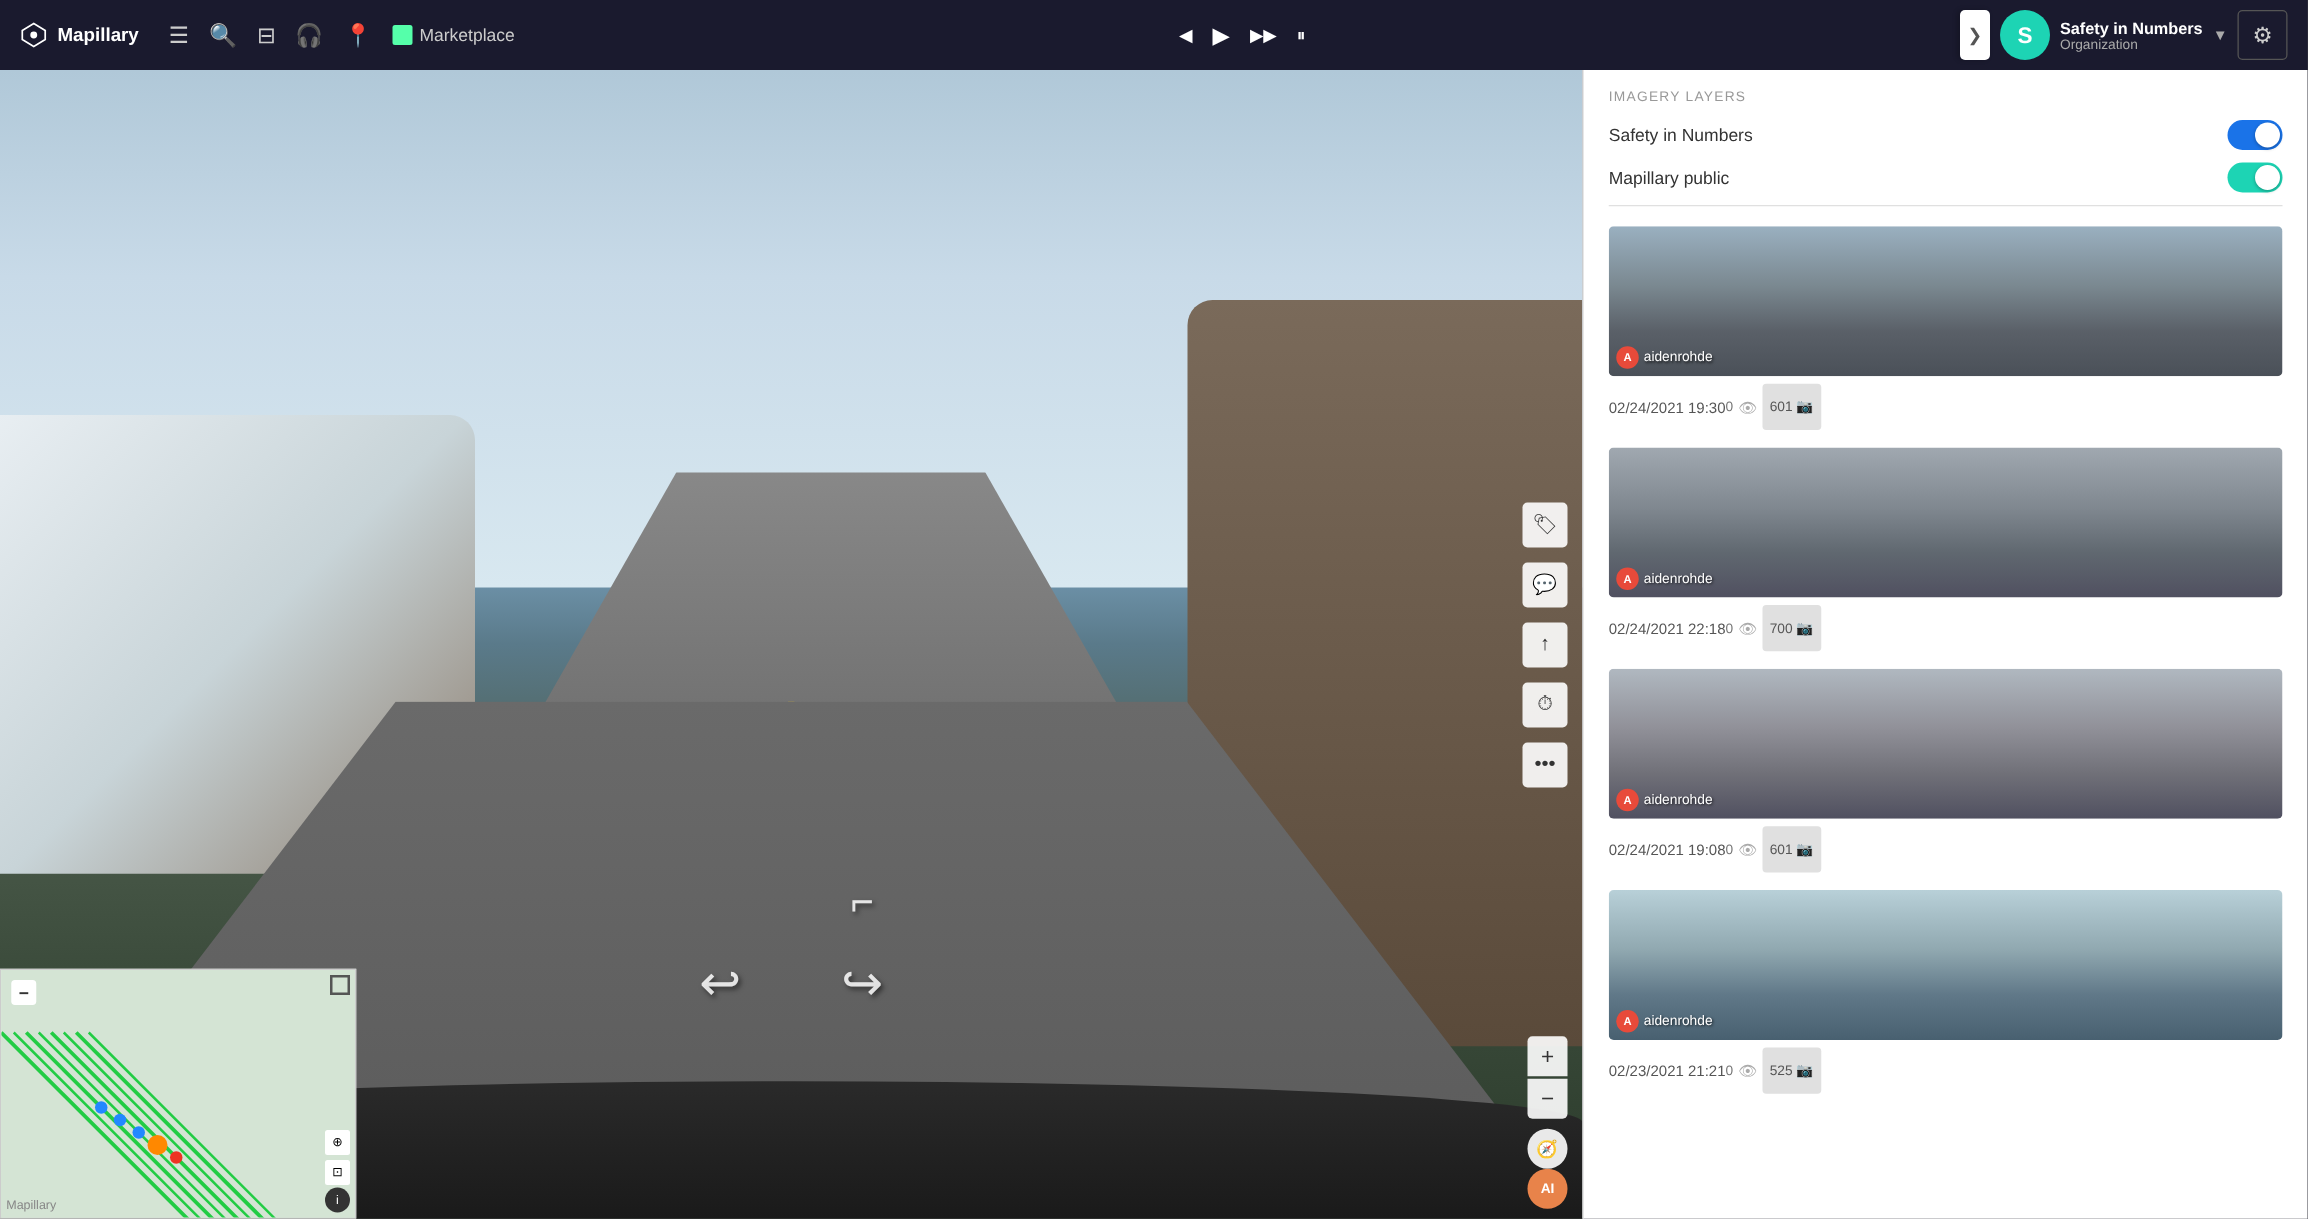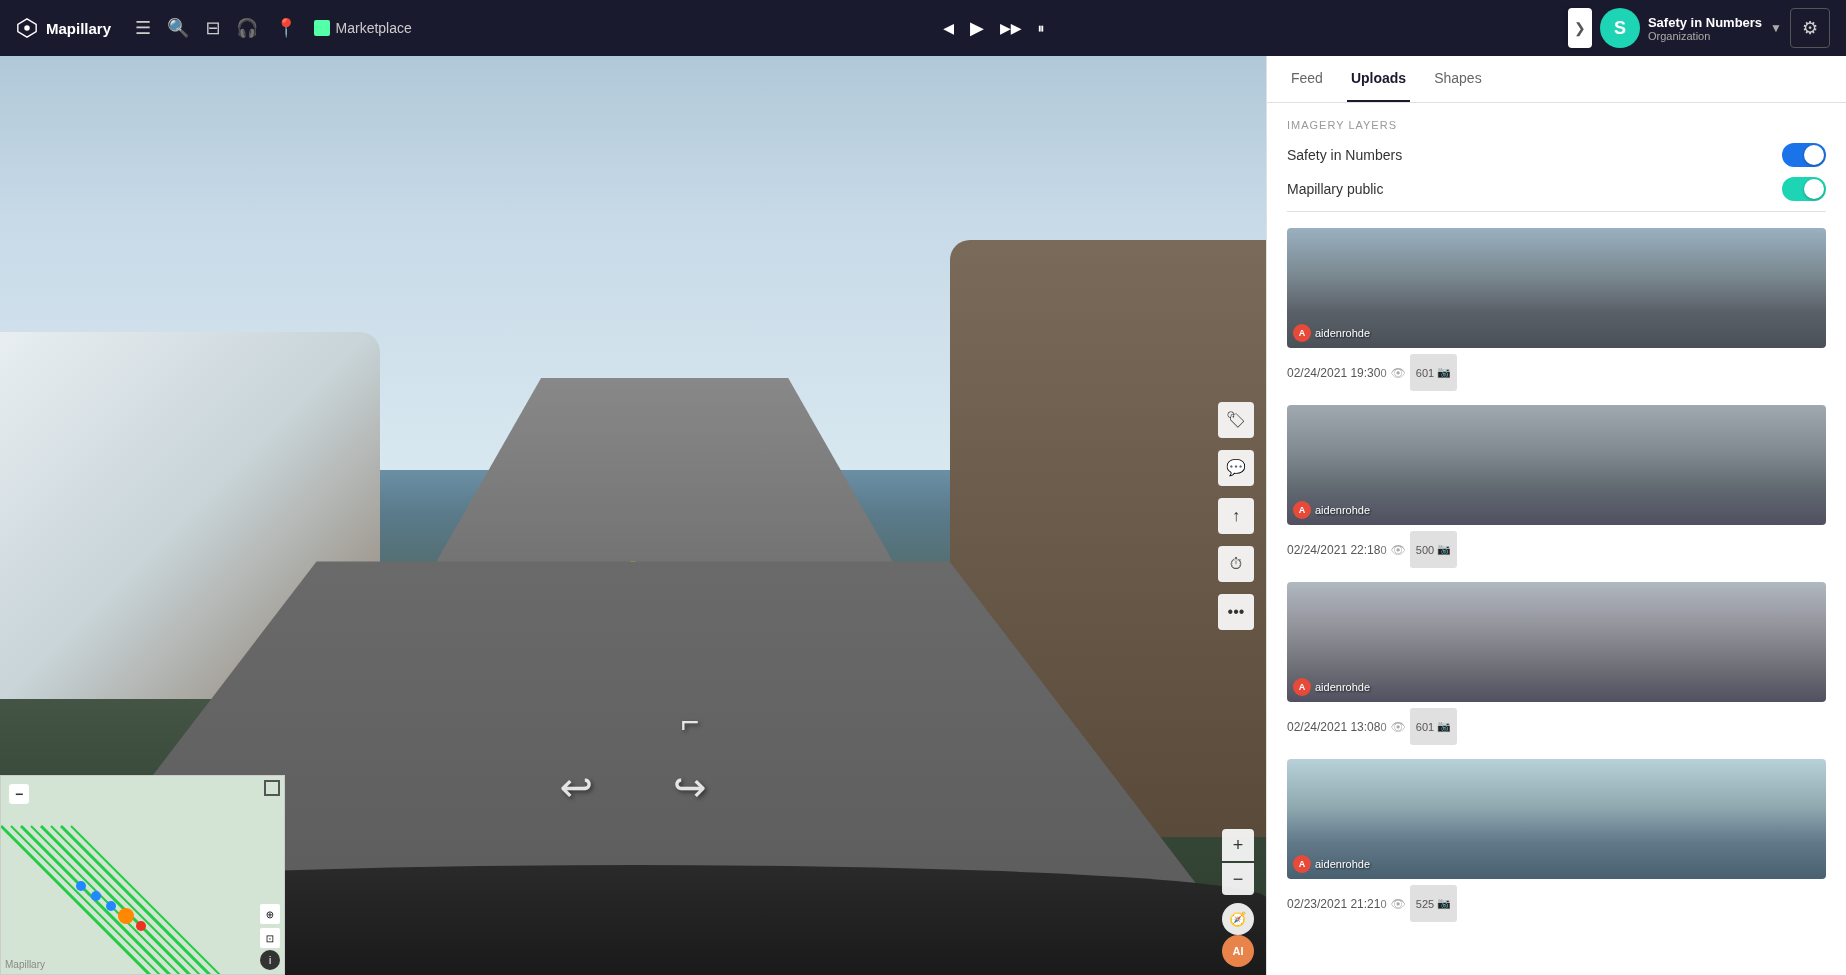--- a/index.html
+++ b/index.html
@@ -246,25 +246,20 @@
       <div class="minimap-compass-btn">⊕</div>
       <div class="minimap-cursor-btn">⊡</div>
       <div class="minimap-info-btn">i</div>
       <div class="minimap-logo">Mapillary</div>
     </div>
   </div>
 </div>
 
 <div id="right-panel">
 
-  <div class="panel-tabs">
-    <div class="panel-tab">Feed</div>
-    <div class="panel-tab active">Uploads</div>
-    <div class="panel-tab">Shapes</div>
-  </div>
 
   <div class="panel-content">
 
     <div class="imagery-layers-label">IMAGERY LAYERS</div>
 
     <div class="layer-row">
       <span class="layer-name">Safety in Numbers</span>
       <div class="toggle on-blue">
         <div class="toggle-knob"></div>
       </div>
@@ -307,37 +302,37 @@
           <div class="user-dot">A</div>
           <span class="user-name">aidenrohde</span>
         </div>
       </div>
       <div class="upload-meta">
         <span class="upload-date">02/24/2021 22:18</span>
         <div class="upload-stats">
           <span class="stat-count">0</span>
           <span class="stat-eye">👁</span>
           <span class="count-badge">
-            <span>500</span>
+            <span>700</span>
             <span>📷</span>
           </span>
         </div>
       </div>
     </div>
 
     <div class="upload-card">
       <div class="upload-thumb">
         <div class="upload-thumb-road3" style="background: linear-gradient(180deg, #b0b8c0 0%, #909098 40%, #707078 70%, #505060 100%);"></div>
         <div class="upload-thumb-avatar">
           <div class="user-dot">A</div>
           <span class="user-name">aidenrohde</span>
         </div>
       </div>
       <div class="upload-meta">
-        <span class="upload-date">02/24/2021 13:08</span>
+        <span class="upload-date">02/24/2021 19:08</span>
         <div class="upload-stats">
           <span class="stat-count">0</span>
           <span class="stat-eye">👁</span>
           <span class="count-badge">
             <span>601</span>
             <span>📷</span>
           </span>
         </div>
       </div>
     </div>

